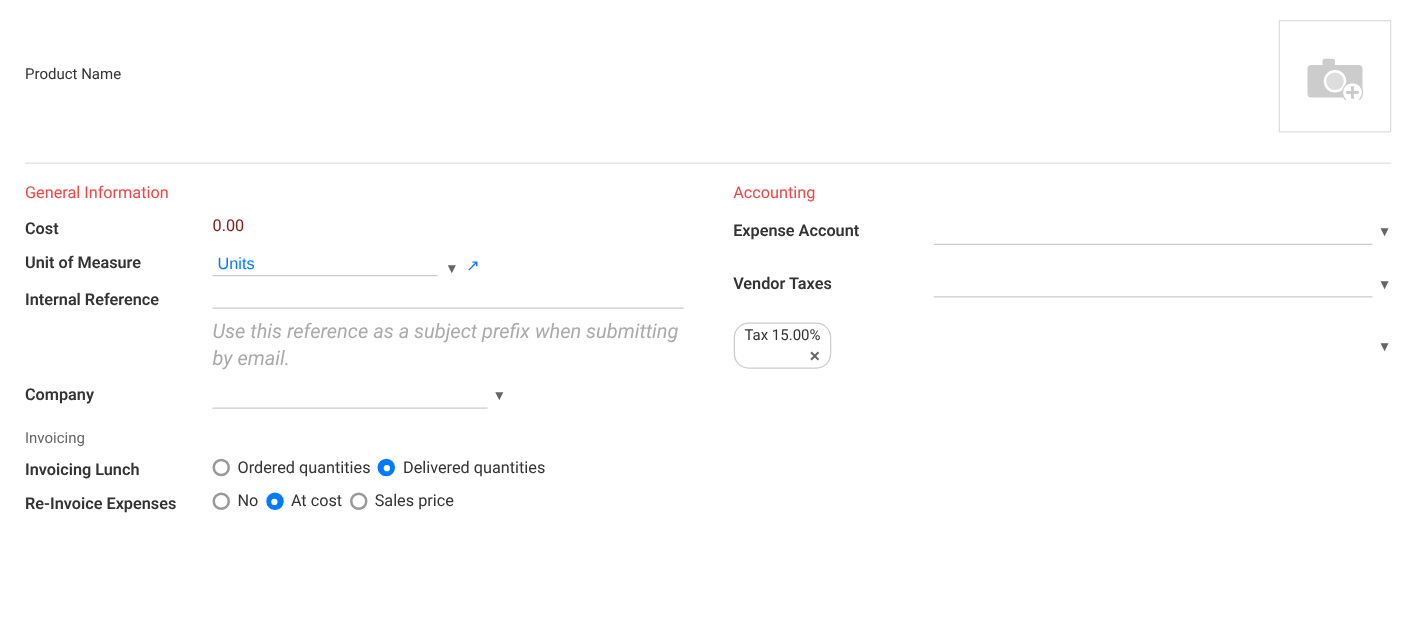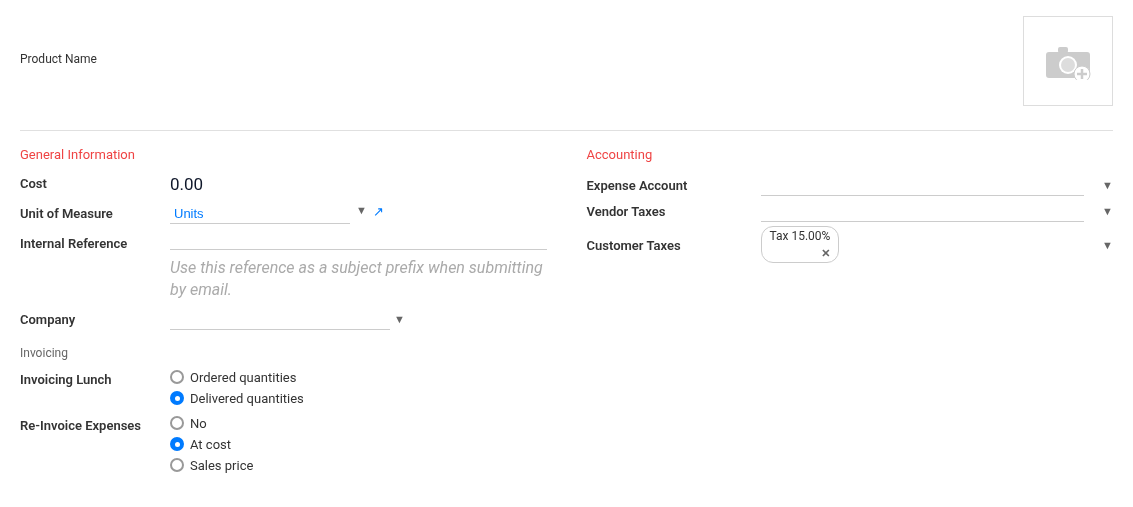--- a/index.html
+++ b/index.html
@@ -101,27 +101,27 @@
       font-weight: 600;
       font-size: 13px;
       color: #333;
       min-width: 150px;
       padding-top: 2px;
       flex-shrink: 0;
     }
 
     .field-value {
       flex: 1;
-      color: #0f172a;
-      font-size: 17px;
+      color: #7f1d1d;
+      font-size: 13px;
     }
 
     .select-wrapper {
       display: flex;
-      align-items: flex-start;
+      align-items: flex-end;
       gap: 6px;
       flex: 1;
     }
 
     .select-field {
       border: none;
       border-bottom: 1px solid #ccc;
       outline: none;
       font-size: 13px;
       color: #007bff;
@@ -184,21 +184,20 @@
 
     .invoicing-title {
       font-size: 12px;
       color: #666;
       margin-bottom: 10px;
       font-weight: 400;
     }
 
     .radio-group {
       display: flex;
-      flex-direction: column;
       gap: 6px;
     }
 
     .radio-option {
       display: flex;
       align-items: center;
       gap: 6px;
       font-size: 13px;
     }
 
@@ -254,22 +253,21 @@
     .tax-badge-close {
       cursor: pointer;
       color: #666;
       font-size: 11px;
       font-weight: bold;
     }
 
     .right-field-row {
       display: flex;
       align-items: center;
-      margin-bottom: 4px;
-      gap: 14px;
+      margin-bottom: 20px;
     }
 
     .right-field-label {
       font-weight: 600;
       font-size: 13px;
       color: #333;
       min-width: 160px;
       flex-shrink: 0;
     }
 
@@ -402,21 +400,20 @@
       <span class="right-select-arrow">▼</span>
     </div>
 
     <div class="right-field-row">
       <div class="right-field-label">Vendor Taxes</div>
       <div class="right-field-content"></div>
       <span class="right-select-arrow">▼</span>
     </div>
 
     <div class="right-field-row">
-      <div class="right-field-label">Customer Taxes</div>
       <div class="right-field-content no-border">
         <div class="tax-badge">
           <span>Tax 15.00%</span>
           <span class="tax-badge-close">✕</span>
         </div>
       </div>
       <span class="right-select-arrow">▼</span>
     </div>
   </div>
 

